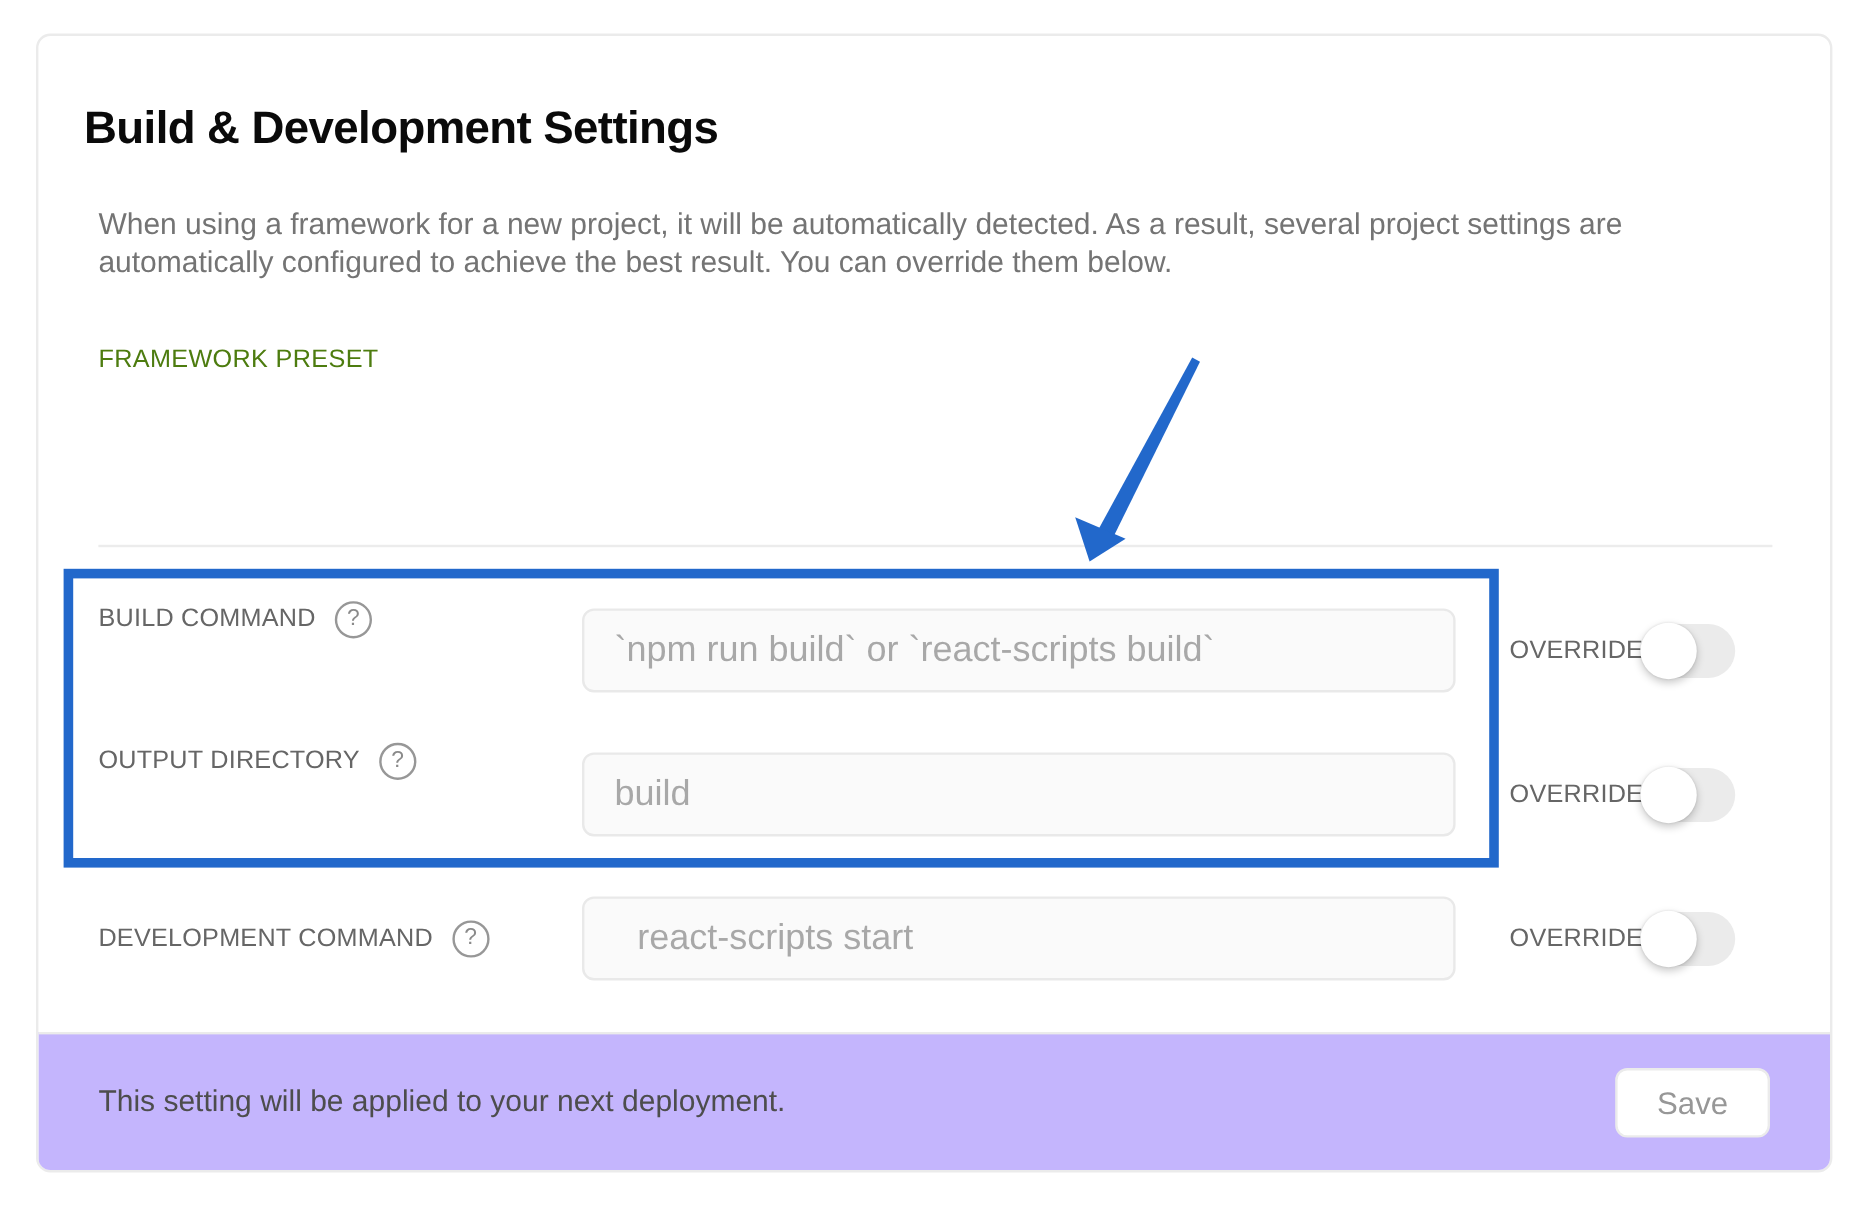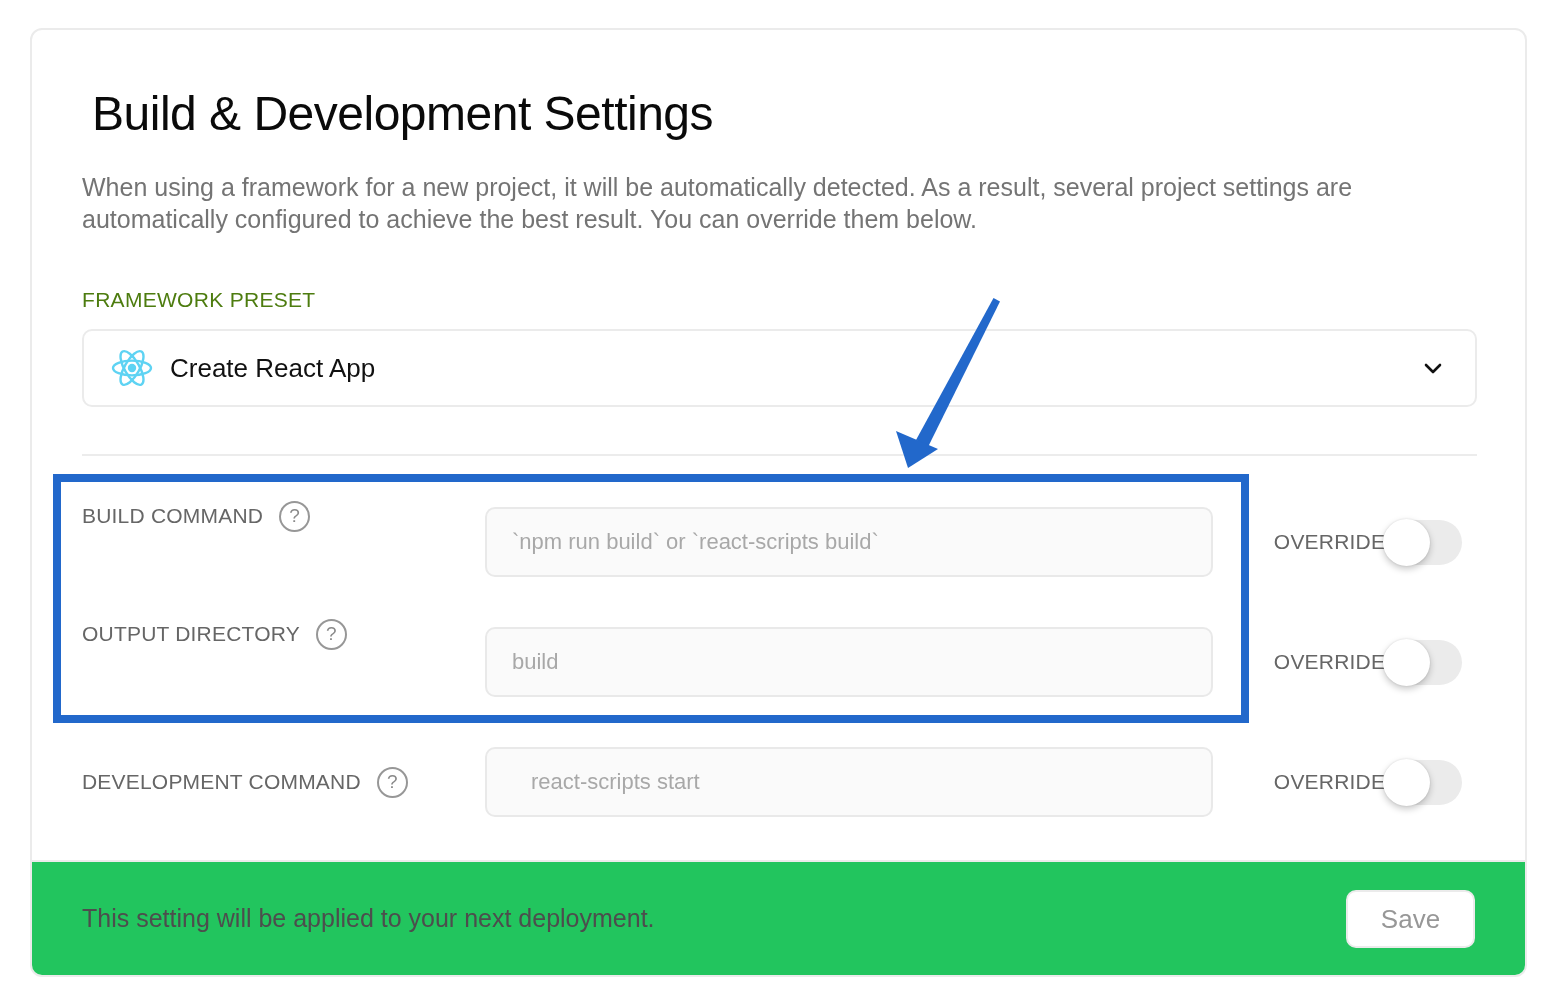--- a/index.html
+++ b/index.html
@@ -12,22 +12,22 @@
   #screen {
     position:relative; width:1560px; height:1008px; background:#fff; overflow:hidden;
   }
 
   .card {
     position:absolute; left:30px; top:28px; width:1497px; height:949px;
     background:#fff; border:2px solid #ebebeb; border-radius:12px; overflow:hidden;
   }
 
   .title {
-    position:absolute; left:60px; top:56px;
-    font-size:48px; font-weight:400; color:#0a0a0a; letter-spacing:-0.5px;
+    position:absolute; left:38px; top:56px;
+    font-size:38px; font-weight:700; color:#0a0a0a; letter-spacing:-0.5px;
   }
 
   .desc {
     position:absolute; left:50px; top:141px; width:1375px;
     font-size:25px; line-height:32px; color:#747474;
   }
 
   .field-label {
     position:absolute; left:50px; top:258px;
     font-size:21px; color:#4d7c0f; letter-spacing:0.3px;
@@ -56,49 +56,49 @@
 
   .help-icon {
     width:31px; height:31px; border:2px solid #979797; border-radius:50%;
     display:flex; align-items:center; justify-content:center;
     font-size:19px; color:#8a8a8a; cursor:pointer; flex:0 0 auto;
   }
 
   .text-input {
     position:absolute; left:453px; width:728px; height:70px;
     background:#fafafa; border:2px solid #e9e9e9; border-radius:10px;
-    padding:0 25px; font-size:22px; color:#333; font-family:inherit; outline:none;
+    padding:0 25px; font-size:30px; color:#333; font-family:inherit; outline:none;
   }
   .text-input::placeholder { color:#a8a8a8; opacity:1; }
   .text-input.r0 { top:477px; }
   .text-input.r1 { top:597px; }
   .text-input.r2 { top:717px;padding-left:44px; }
 
   .override-group {
     position:absolute; left:1226px; width:220px; height:46px;
-    display:flex; align-items:center; justify-content:center;
+    display:flex; align-items:center; justify-content:flex-start;
   }
   .override-group.r0 { top:489px; }
   .override-group.r1 { top:609px; }
   .override-group.r2 { top:729px; }
   .override-label { font-size:21px; color:#666; letter-spacing:0.2px; }
 
   .toggle {
     position:relative; width:77px; height:45px;
     background:#ebebeb; border-radius:23px; cursor:pointer; flex:0 0 auto;
   }
   .toggle-knob {
     position:absolute; left:-2px; top:-1px; width:47px; height:47px;
     background:#fff; border-radius:50%;
     box-shadow:0 3px 7px rgba(0,0,0,0.22), 0 0 2px rgba(0,0,0,0.12);
   }
 
   .footer {
     position:absolute; left:0; bottom:0; width:100%; height:115px;
-    background:#22c55e; border-top:2px solid #ebebeb;
+    background:#c4b5fd; border-top:2px solid #ebebeb;
     display:flex; align-items:center;
   }
   .footer-note { margin-left:50px; font-size:25px; color:#4d4d4d; }
   .save-button {
     position:absolute; right:50px; top:28px; width:129px; height:58px;
     background:#fff; border:2px solid #ebebeb; border-radius:10px;
     font-size:26px; color:#979797; font-family:inherit;
     display:flex; align-items:center; justify-content:center; cursor:default;
   }
 
@@ -118,38 +118,20 @@
 <div id="screen">
 
   <div class="card">
 
     <h1 class="title">Build &amp; Development Settings</h1>
 
     <p class="desc">When using a framework for a new project, it will be automatically detected. As a result, several project settings are automatically configured to achieve the best result. You can override them below.</p>
 
     <div class="field-label">FRAMEWORK PRESET</div>
 
-    <div class="dropdown">
-      <span>
-        <svg class="react-icon-svg" width="42" height="38" viewBox="-21 -19 42 38">
-          <g stroke="var(--react-cyan)" stroke-width="2.4" fill="none">
-            <ellipse rx="19" ry="7.4"></ellipse>
-            <ellipse rx="19" ry="7.4" transform="rotate(60)"></ellipse>
-            <ellipse rx="19" ry="7.4" transform="rotate(120)"></ellipse>
-          </g>
-          <circle r="4.2" fill="var(--react-cyan)"></circle>
-        </svg>
-      </span>
-      <span class="dropdown-text">Create React App</span>
-      <span class="chevron-wrap">
-        <svg width="30" height="30" viewBox="0 0 30 30" fill="none">
-          <polyline points="8,12 15,19 22,12" stroke="#111" stroke-width="2.6" stroke-linecap="round" stroke-linejoin="round"></polyline>
-        </svg>
-      </span>
-    </div>
 
     <div class="divider"></div>
 
     <div class="row-label r0">
       <span>BUILD COMMAND</span>
       <span class="help-icon">
           <span>?</span>
         </span>
     </div>
     <input class="text-input r0" type="text" placeholder="`npm run build` or `react-scripts build`" style="">

